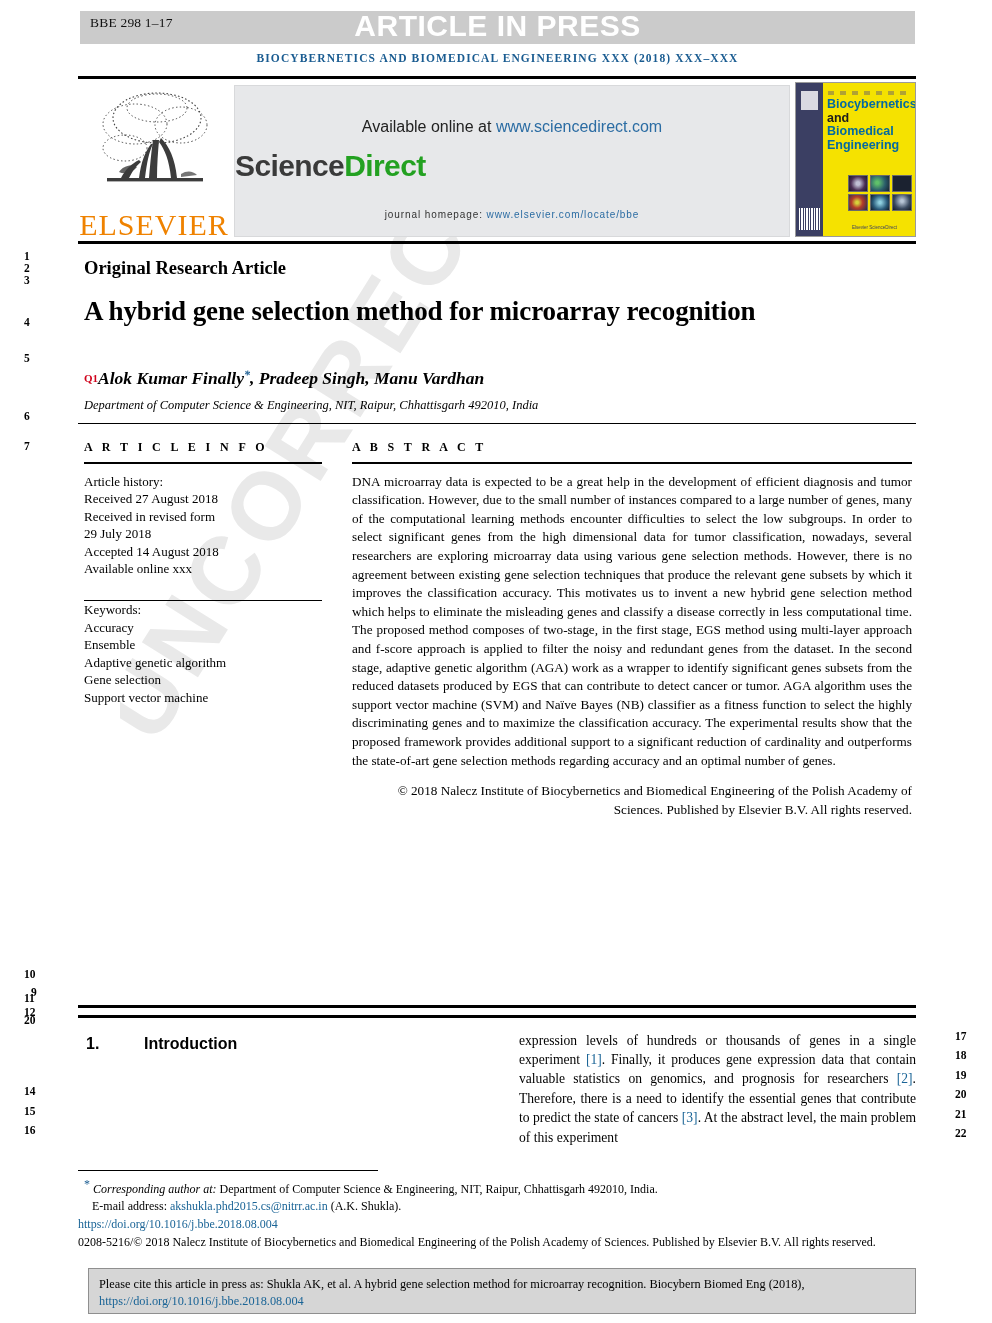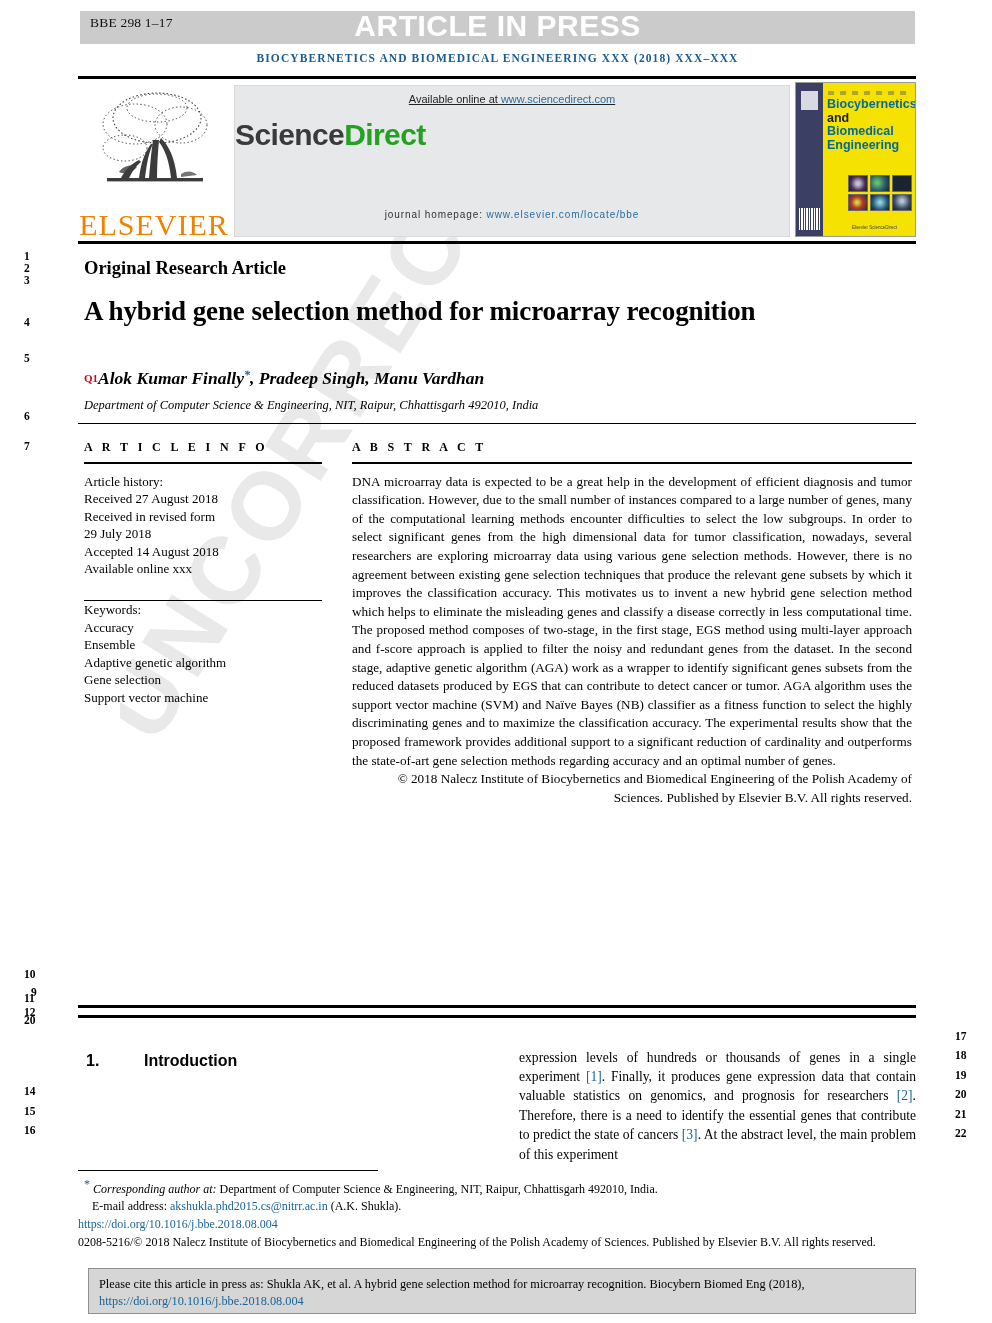--- a/index.html
+++ b/index.html
@@ -94,23 +94,23 @@
     color:#ef8200;
     margin-top:8px;
   }
   .sdbox{
     position:absolute; left:156px; top:3px; width:556px; height:152px;
     background:#e7e8ea;
     border:1px solid #d8d9db;
     box-sizing:border-box;
   }
   .avail{
-    text-align:center; margin-top:7px;
-    font-family:"Liberation Sans", sans-serif;
-    font-size:11px; color:#222;text-decoration:underline;
+    text-align:center; margin-top:32px;
+    font-family:"Liberation Sans", sans-serif;
+    font-size:16px; color:#222;
   }
   .avail a{ color:#2b6ca3; text-decoration:none; }
   .sdlogo{
     text-align:left; margin-top:13px;
     font-family:"Liberation Sans", sans-serif;
     font-weight:700; font-size:30px; letter-spacing:-.6px;
   }
   .sd-sci{color:#3a3a3a;} .sd-direct{color:#23a121;}
   .homepage{
     position:absolute; left:0; right:0; bottom:16px;
@@ -205,27 +205,27 @@
   .kw-head{ margin-top:0; }
 
   .abs-text{
     font-family:"Liberation Serif", serif;
     font-size:13.2px; line-height:18.6px;
     text-align:justify; margin-top:9px; width:560px;
   }
   .abs-copy{
     font-family:"Liberation Serif", serif;
     font-size:13.2px; line-height:18.6px;
-    text-align:right; margin-top:0; width:560px;
+    text-align:right; margin-top:12px; width:560px;
   }
 
   
   .intro-wrap{ position:absolute; left:78px; top:1015px; width:838px; z-index:6;}
   .rule-intro{ height:2.6px; background:#000; width:838px;}
-  .intro-cols{ display:flex; gap:44px; margin-top:17px;}
+  .intro-cols{ display:flex; gap:44px; margin-top:0;}
   .ic{ width:401px; }
   .sec-num-title{
     font-family:"Liberation Sans", sans-serif;
     font-weight:700; font-size:16px; margin:17px 0 0 8px;
   }
   .sec-num-title .n{ display:inline-block; width:58px; }
   .body-text{
     font-family:"Liberation Serif", serif;
     font-size:13.6px; line-height:19.4px; text-align:justify;
   }

